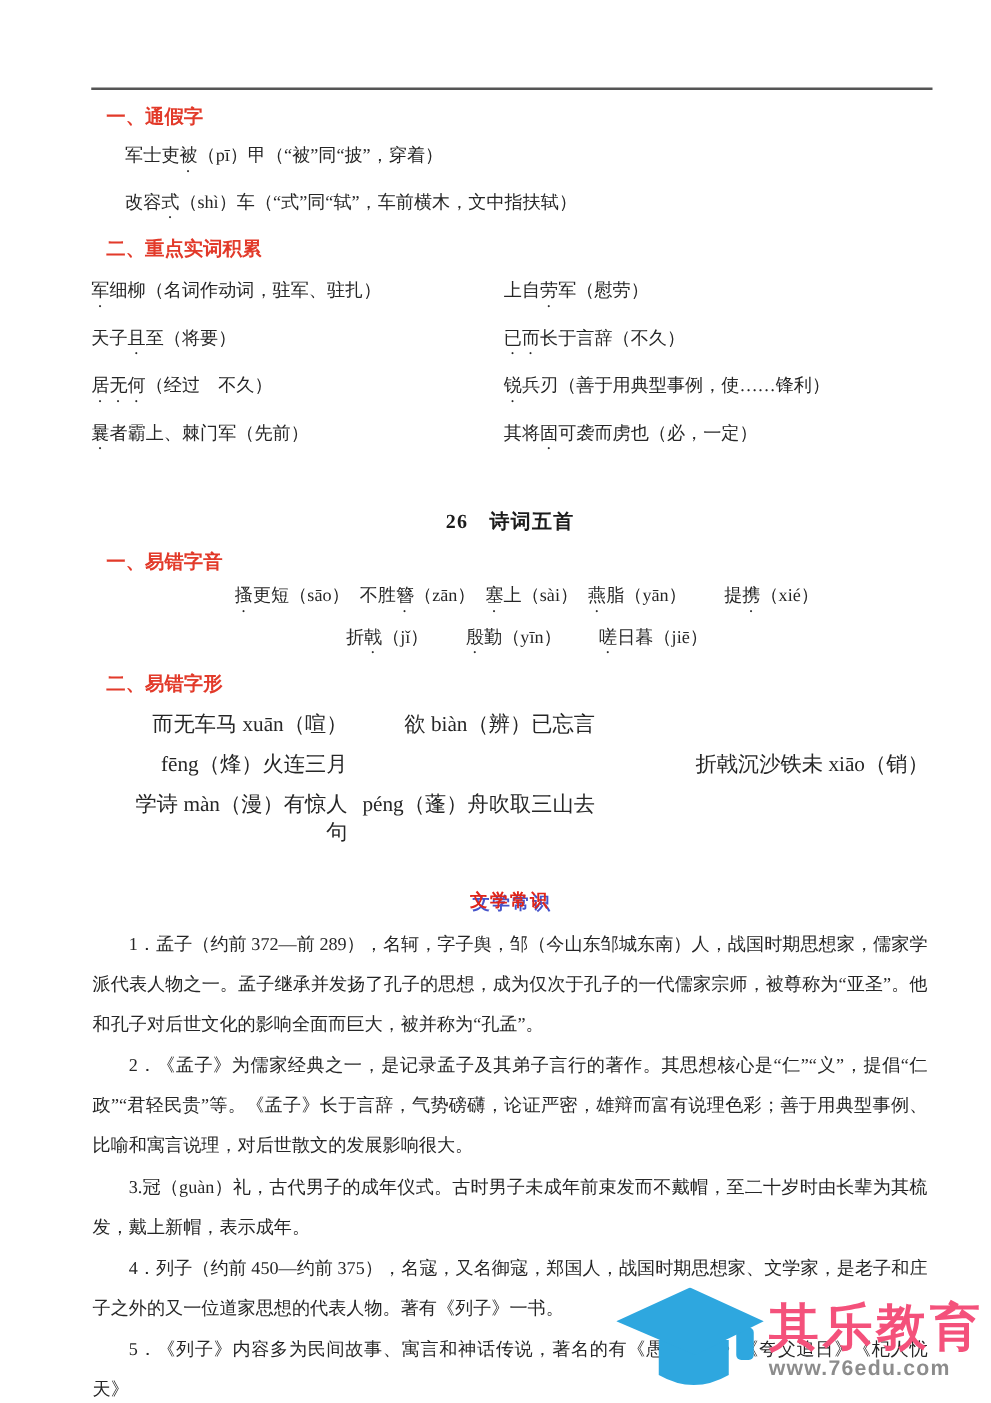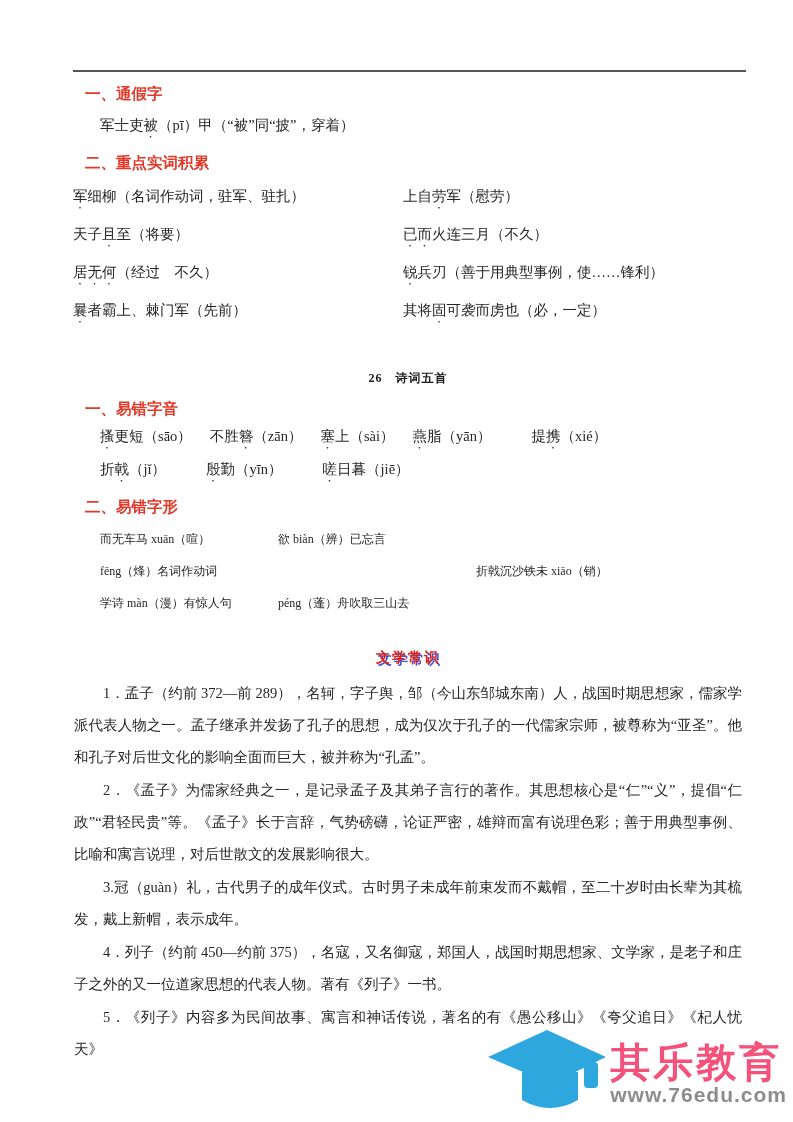--- a/index.html
+++ b/index.html
@@ -10,27 +10,27 @@
   .page{padding:70px 50px 0 73px;}
   .top-rule{border-top:2px solid var(--rule,#555);height:0;margin:0 -3px 10px 0;}
   .red-h{
     color:var(--heading-red,#e23a2a);font-weight:bold;font-size:15.5px;line-height:20px;
     font-family:"Liberation Sans","DejaVu Sans",sans-serif;margin:12px 0 6px 12px;
   }
   .body-line{font-size:14.5px;line-height:22px;margin:10px 0 10px 27px;}
   .vocab-grid{display:grid;grid-template-columns:330px 1fr;}
   .vcell{font-size:14.5px;line-height:22px;padding:5.5px 0;}
   .chapter-title{
-    text-align:center;font-weight:bold;font-size:12px;color:#1b1b1b;
+    text-align:center;font-weight:bold;font-size:16px;color:#1b1b1b;
     margin:28px 0 8px 0;letter-spacing:1px;
   }
-  .pinyin-row{display:flex;gap:18px;margin:6px 0 6px 27px;font-size:14.5px;line-height:22px;}
+  .pinyin-row{display:flex;gap:8px;margin:6px 0 6px 27px;font-size:14.5px;line-height:22px;justify-content:center;}
   .pinyin-row .wide-gap{margin-left:22px;}
   .zixing-grid{display:grid;grid-template-columns:178px 198px 1fr;margin-left:27px;}
-  .zcell{font-size:12px;line-height:22px;padding:5px 0;}
+  .zcell{font-size:17px;line-height:22px;padding:5px 0;text-align:right;}
   .literary-title{
     text-align:center;font-weight:bold;font-size:14px;
     font-family:"Liberation Sans","DejaVu Sans",sans-serif;
     color:var(--literary-red,#e02418);
     text-shadow:2px 2px 0 var(--literary-shadow,#4553c9);
     margin:30px 0 10px 0;letter-spacing:2px;
   }
   .para{
     font-size:14.5px;line-height:32px;text-align:justify;text-indent:2em;margin:1px;
   }
@@ -41,39 +41,40 @@
   .logo{
     position:absolute;right:6px;bottom:4px;display:flex;align-items:center;gap:0;
   }
   .logo-texts{display:flex;flex-direction:column;align-items:flex-start;}
   .logo-name{
     font-family:"Liberation Sans","DejaVu Sans",sans-serif;font-weight:bold;
     color:var(--logo-pink,#f4517b);font-size:40px;line-height:42px;letter-spacing:3px;
   }
   .logo-url{
     font-family:"Liberation Sans","DejaVu Sans",sans-serif;font-weight:bold;
-    color:var(--logo-gray,#8c8c8c);font-size:21px;line-height:24px;letter-spacing:1px;
+    color:var(--logo-gray,#8c8c8c);font-size:17px;line-height:24px;letter-spacing:1px;
   }
 </style>
 </head>
 <body>
 
 <div class="page">
 
   <div class="top-rule"></div>
 
   <div class="red-h">一、通假字</div>
   <div class="body-line"><span>军士吏</span><span class="emdot">被</span><span>（pī）甲（“被”同“披”，穿着）</span></div>
+  <div class="body-line"><span>改容</span><span class="emdot">式</span><span>（shì）车（“式”同“轼”，车前横木，文中指扶轼）</span></div>
 
   <div class="red-h">二、重点实词积累</div>
   <div class="vocab-grid">
     <div class="vcell"><span class="emdot">军</span><span>细柳（名词作动词，驻军、驻扎）</span></div>
     <div class="vcell"><span>上自</span><span class="emdot">劳</span><span>军（慰劳）</span></div>
     <div class="vcell"><span>天子</span><span class="emdot">且</span><span>至（将要）</span></div>
-    <div class="vcell"><span class="emdot">已而</span><span>火连三月（不久）</span></div>
+    <div class="vcell"><span class="emdot">已而</span><span>长于言辞（不久）</span></div>
     <div class="vcell"><span class="emdot">居无何</span><span>（经过　不久）</span></div>
     <div class="vcell"><span class="emdot">锐</span><span>兵刃（善于用典型事例，使……锋利）</span></div>
     <div class="vcell"><span class="emdot">曩</span><span>者霸上、棘门军（先前）</span></div>
     <div class="vcell"><span>其将</span><span class="emdot">固</span><span>可袭而虏也（必，一定）</span></div>
     <div class="vcell"></div>
   </div>
 
   <div class="chapter-title">26　诗词五首</div>
 
   <div class="red-h">一、易错字音</div>
@@ -88,21 +89,21 @@
     <span><span>折</span><span class="emdot">戟</span><span>（jǐ）</span></span>
     <span class="wide-gap"><span class="emdot">殷</span><span>勤（yīn）</span></span>
     <span class="wide-gap"><span class="emdot">嗟</span><span>日暮（jiē）</span></span>
   </div>
 
   <div class="red-h">二、易错字形</div>
   <div class="zixing-grid">
     <div class="zcell">而无车马 xuān（喧）</div>
     <div class="zcell">欲 biàn（辨）已忘言</div>
     <div class="zcell"></div>
-    <div class="zcell">fēng（烽）名词作动词</div>
+    <div class="zcell">fēng（烽）火连三月</div>
     <div class="zcell"></div>
     <div class="zcell">折戟沉沙铁未 xiāo（销）</div>
     <div class="zcell">学诗 màn（漫）有惊人句</div>
     <div class="zcell">péng（蓬）舟吹取三山去</div>
   </div>
 
   <div class="literary-title">文学常识</div>
   <p class="para">1．孟子（约前 372—前 289），名轲，字子舆，邹（今山东邹城东南）人，战国时期思想家，儒家学派代表人物之一。孟子继承并发扬了孔子的思想，成为仅次于孔子的一代儒家宗师，被尊称为“亚圣”。他和孔子对后世文化的影响全面而巨大，被并称为“孔孟”。</p>
   <p class="para">2．《孟子》为儒家经典之一，是记录孟子及其弟子言行的著作。其思想核心是“仁”“义”，提倡“仁政”“君轻民贵”等。《孟子》长于言辞，气势磅礴，论证严密，雄辩而富有说理色彩；善于用典型事例、比喻和寓言说理，对后世散文的发展影响很大。</p>
   <p class="para">3.冠（guàn）礼，古代男子的成年仪式。古时男子未成年前束发而不戴帽，至二十岁时由长辈为其梳发，戴上新帽，表示成年。</p>

